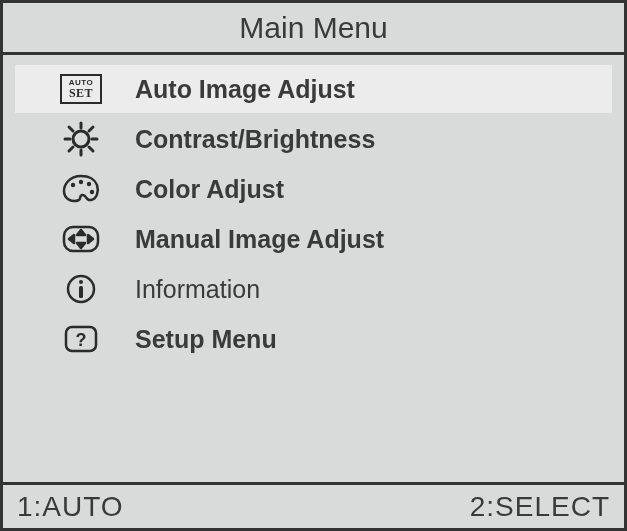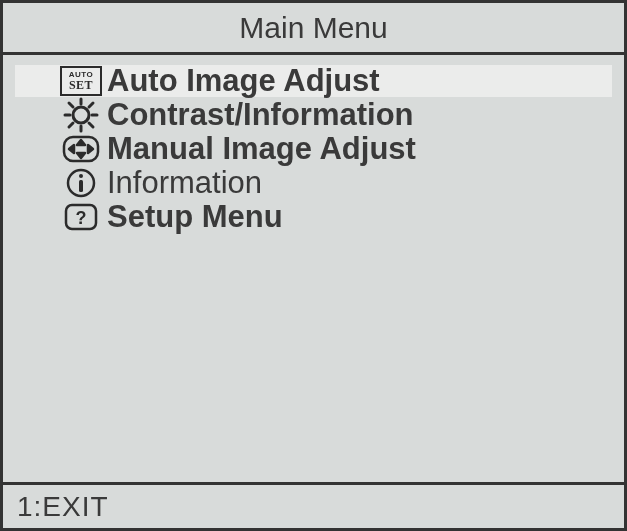--- a/index.html
+++ b/index.html
@@ -30,40 +30,41 @@
   .osd-body {
     flex: 1;
     padding: 10px 12px;
     display: flex;
     flex-direction: column;
     gap: 2px;
   }
   .menu-item {
     display: flex;
     align-items: center;
-    height: 32px;
+    height: 48px;
     padding-left: 40px;
     cursor: pointer;
   }
   .menu-item.selected {
     background: #ebeceb;
   }
   .menu-icon {
     width: 52px;
     height: 40px;
     display: flex;
     align-items: center;
     justify-content: center;
     color: #2b2b2b;
   }
   .menu-icon svg { display: block; }
   .menu-label {
-    font-size: 31px;
+    font-size: 25px;
     color: #3a3a3a;
     font-weight: bold;
+    margin-left: 28px;
   }
   .menu-label.normal { font-weight: normal; }
   .osd-footer {
     height: 46px;
     border-top: 3px solid #333;
     display: flex;
     align-items: center;
     justify-content: space-between;
     padding: 0 14px;
     font-size: 28px;
@@ -113,23 +114,35 @@
             <line x1="18" y1="29" x2="18" y2="34"></line>
             <line x1="2" y1="18" x2="7" y2="18"></line>
             <line x1="29" y1="18" x2="34" y2="18"></line>
             <line x1="6" y1="6" x2="10" y2="10"></line>
             <line x1="26" y1="26" x2="30" y2="30"></line>
             <line x1="6" y1="30" x2="10" y2="26"></line>
             <line x1="26" y1="10" x2="30" y2="6"></line>
           </g>
         </svg>
       </div>
-      <span class="menu-label">Contrast/Information</span>
+      <span class="menu-label">Contrast/Brightness</span>
     </div>
 
+    <div class="menu-item">
+      <div class="menu-icon">
+        <svg width="40" height="32" viewBox="0 0 40 32">
+          <path d="M20 3 C8 3 3 12 3 18 C3 26 11 30 18 27 C20 26 18 23 21 22 C26 21 24 28 30 27 C36 26 38 18 36 12 C33 5 28 3 20 3 Z" fill="none" stroke="#2b2b2b" stroke-width="2.5"></path>
+          <circle cx="12" cy="12" r="2.2" fill="#2b2b2b"></circle>
+          <circle cx="20" cy="9" r="2.2" fill="#2b2b2b"></circle>
+          <circle cx="28" cy="11" r="2.2" fill="#2b2b2b"></circle>
+          <circle cx="31" cy="19" r="2.2" fill="#2b2b2b"></circle>
+        </svg>
+      </div>
+      <span class="menu-label">Color Adjust</span>
+    </div>
 
 
     <div class="menu-item">
       <div class="menu-icon">
         <svg width="40" height="30" viewBox="0 0 40 30">
           <rect x="3" y="3" width="34" height="24" rx="9" fill="none" stroke="#2b2b2b" stroke-width="2.5"></rect>
           <g stroke="#2b2b2b" stroke-width="2.5" fill="#2b2b2b" stroke-linejoin="round">
             <polygon points="20,6 16,11 24,11"></polygon>
             <polygon points="20,24 16,19 24,19"></polygon>
             <polygon points="8,15 13,11 13,19"></polygon>
@@ -158,15 +171,16 @@
           <text x="18" y="22" text-anchor="middle" font-size="18" font-family="Arial" font-weight="bold" fill="#2b2b2b">?</text>
         </svg>
       </div>
       <span class="menu-label">Setup Menu</span>
     </div>
 
 
   </div>
 
   <div class="osd-footer">
-    <span>1:EXIT</span>
+    <span>1:AUTO</span>
+    <span>2:SELECT</span>
   </div>
 </div>
 
 </body></html>

